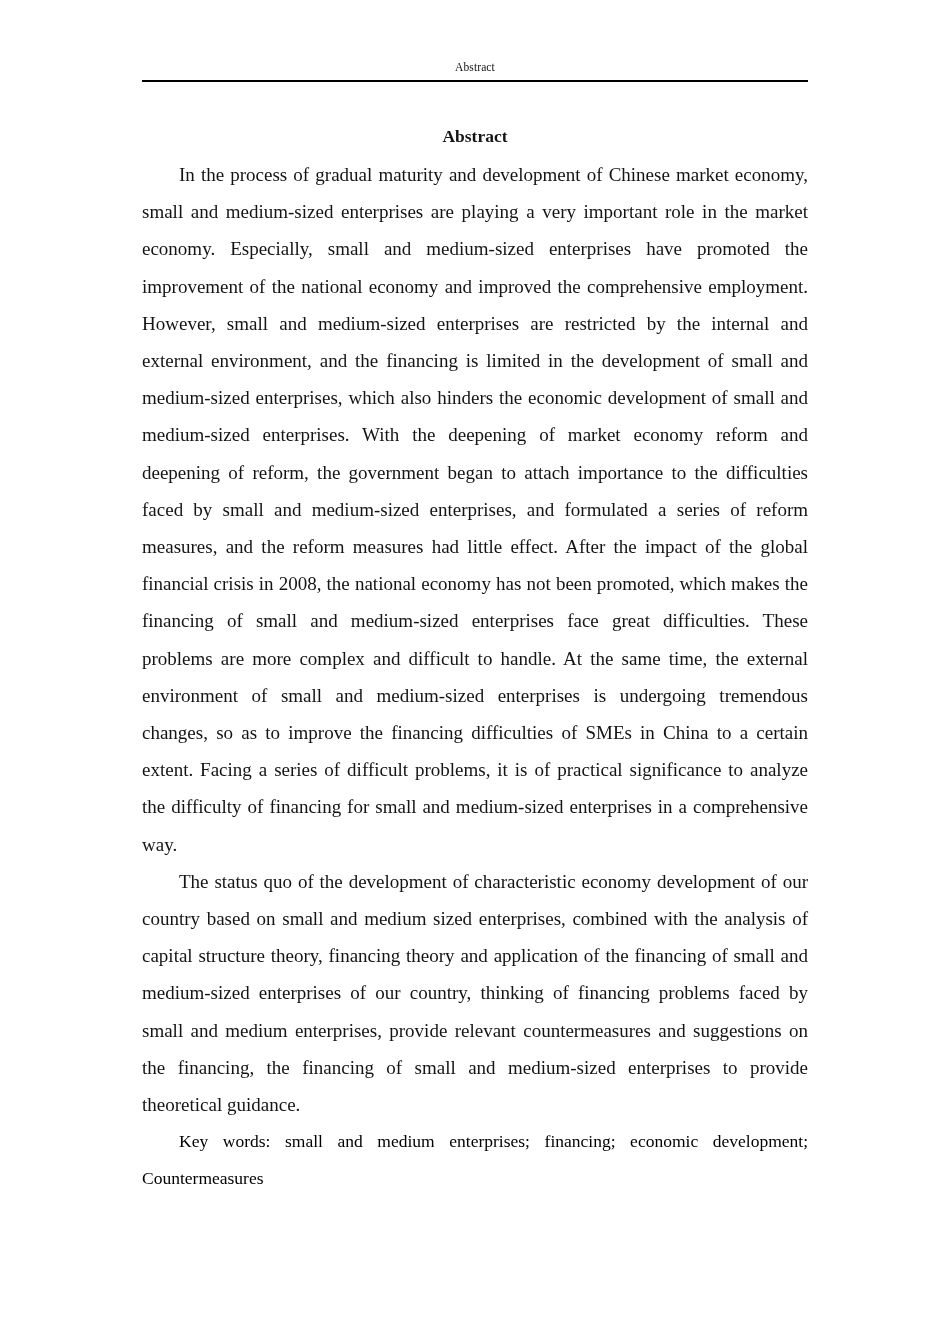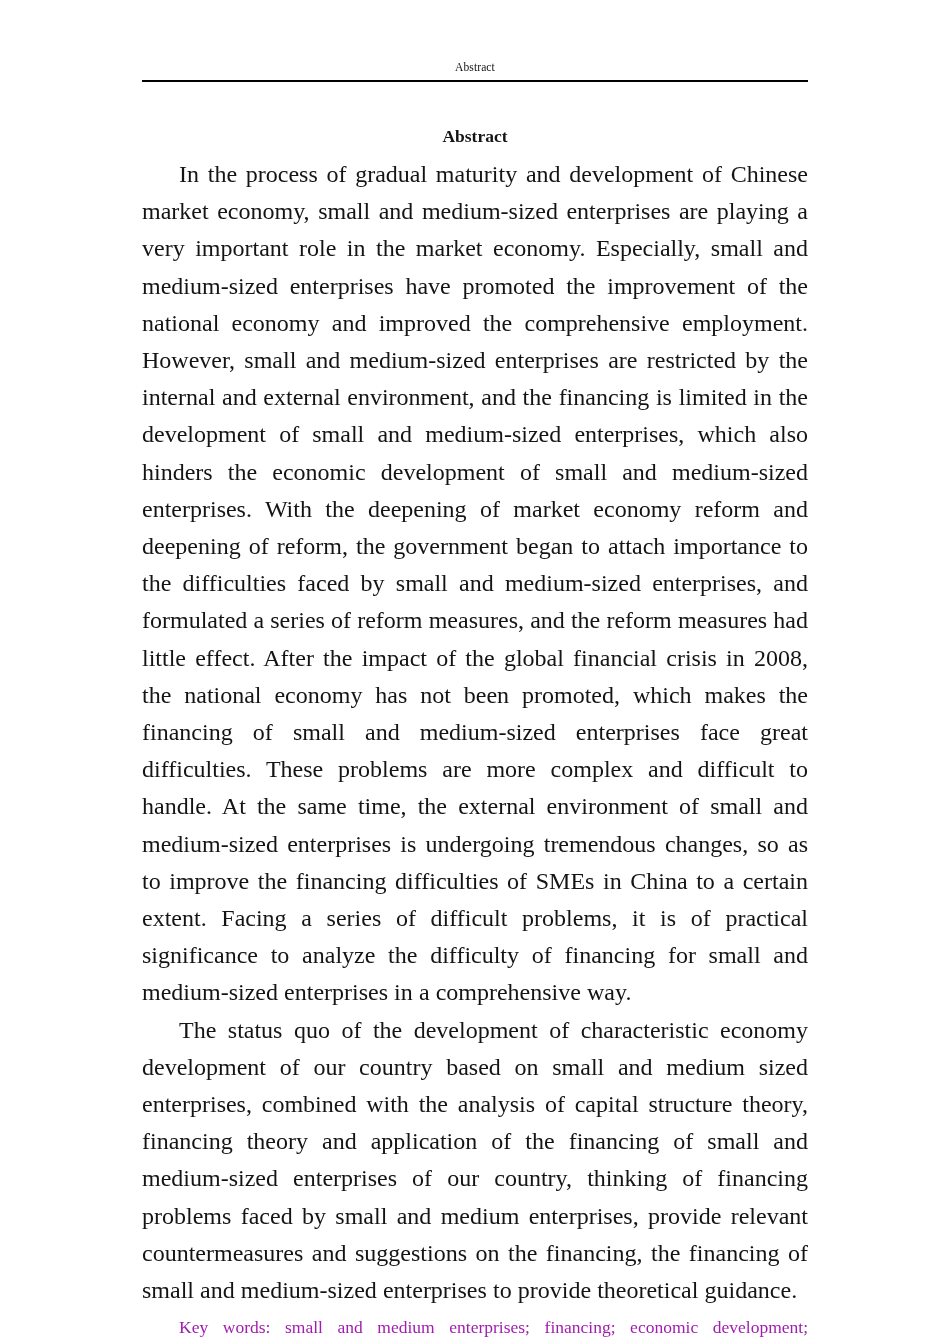--- a/index.html
+++ b/index.html
@@ -51,40 +51,40 @@
   }
   .doc-title {
     text-align: center;
     font-size: 17.5px;
     line-height: 36px;
     margin: 0 0 0 0;
     color: #141414;
   }
   p.para {
     margin: 0;
-    font-size: 24px;
+    font-size: 19px;
     line-height: 37.2px;
     text-align: justify;
     text-justify: inter-word;
     text-indent: 37px;
     color: #141414;
     word-spacing: 0.1px;
     hyphens: none;
   }
   p.para.first {
     margin-top: 2px;
   }
   p.keywords {
     margin: 0;
     font-size: 17.5px;
     line-height: 37.2px;
     text-align: justify;
     text-justify: inter-word;
     text-indent: 37px;
-    color: #a21caf;
+    color: #000000;
   }
 
   
   .footer-zone {
     position: absolute;
     left: 142px;
     top: 1228px;
     width: 666px;
     text-align: center;
   }

